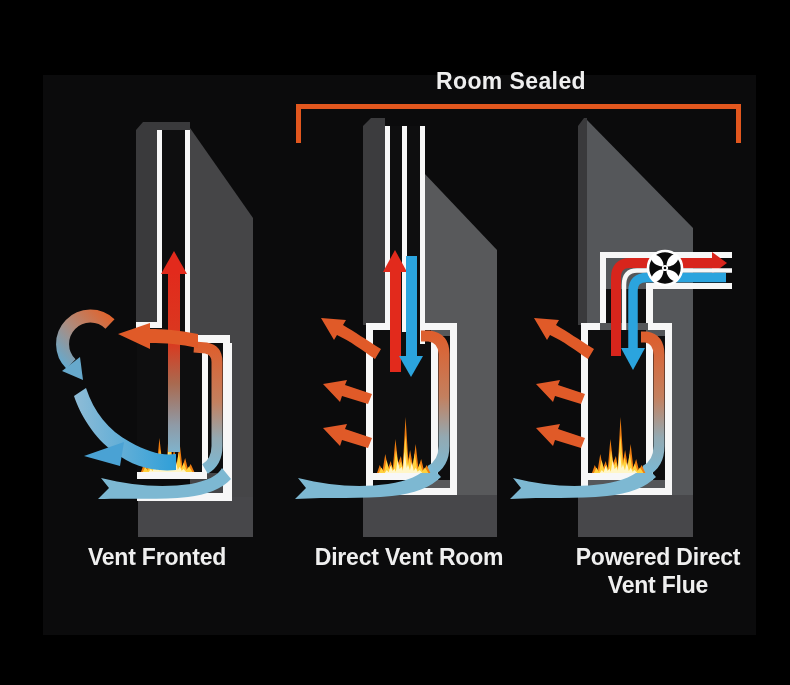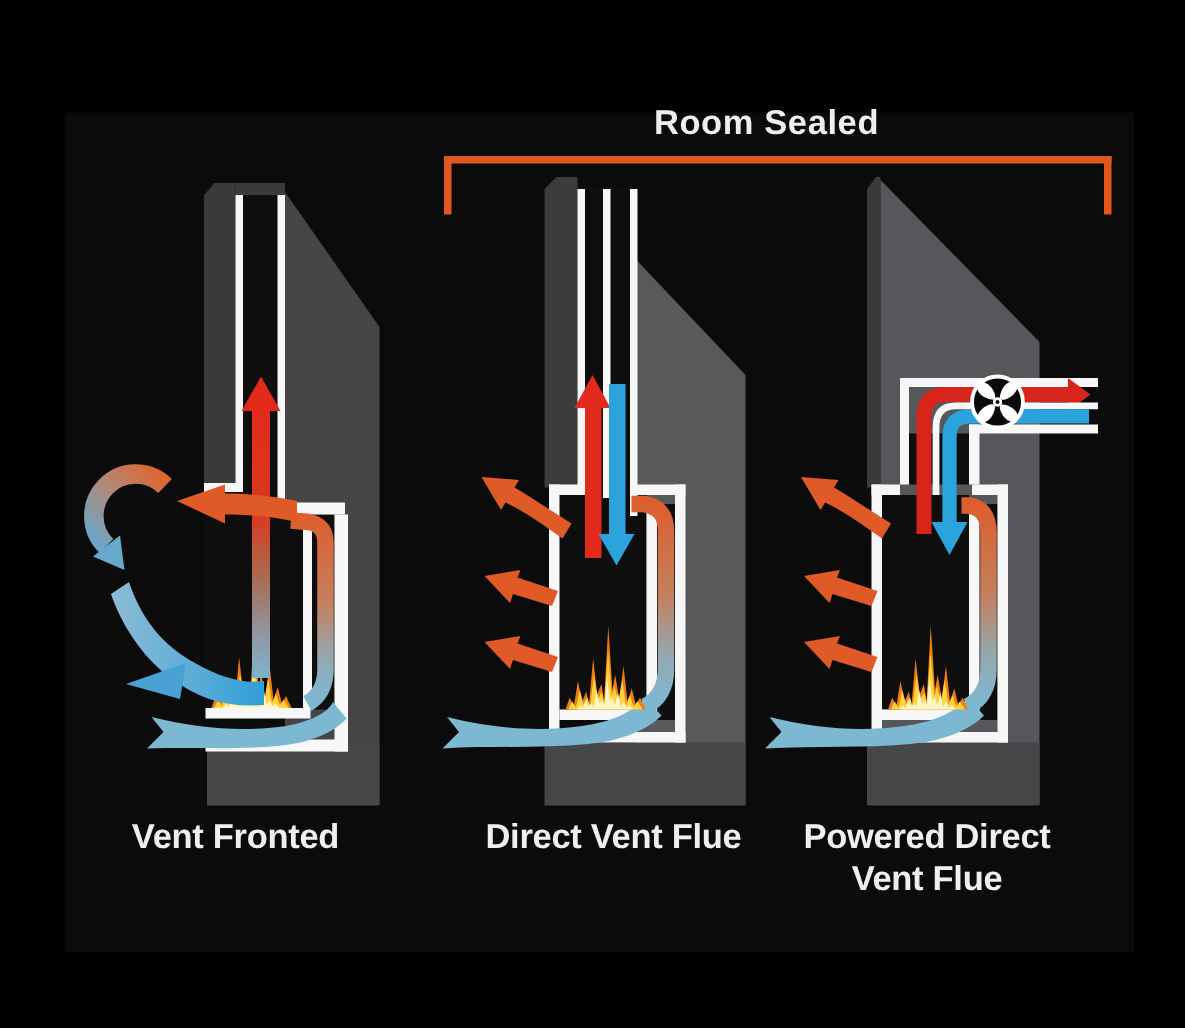--- a/index.html
+++ b/index.html
@@ -23,21 +23,21 @@
     border-right:5px solid var(--bracket-orange,#e2571e);
   }
   .diagram-svg{position:absolute;left:0;top:0;}
   .flue-label{
     position:absolute;top:543px;width:200px;text-align:center;
     color:var(--label-white,#efefef);font-size:23px;font-weight:700;
     line-height:28px;letter-spacing:-.2px;
   }
   .label-open{left:57px;}
   .label-direct{left:309px;}
-  .label-powered{left:524px;width:188px;}
+  .label-powered{left:564px;width:188px;}
 </style>
 </head>
 <body>
 
 <div class="stage">
   <div class="panel"></div>
 
   <div class="room-sealed">Room Sealed</div>
   <div class="bracket"></div>
 
@@ -208,15 +208,15 @@
         <path d="M594,349 C578,339 568,332 556,325 L559,320 L534,318 L547,340 L550,335 C563,341 575,350 588,359 Z"></path>
         <path d="M585,394 L558,385 L560,380 L536,384 L553,402 L555,396 L581,404 Z"></path>
         <path d="M585,438 L558,429 L560,424 L536,428 L553,446 L555,440 L581,448 Z"></path>
       </g>
 
       <use href="#fanG" transform="translate(665,268)"></use>
     </g>
   </svg>
 
   <div class="flue-label label-open">Vent Fronted</div>
-  <div class="flue-label label-direct">Direct Vent Flue</div>
+  <div class="flue-label label-direct">Direct Vent Room</div>
   <div class="flue-label label-powered">Powered Direct Vent Flue</div>
 </div>
 
 </body></html>

